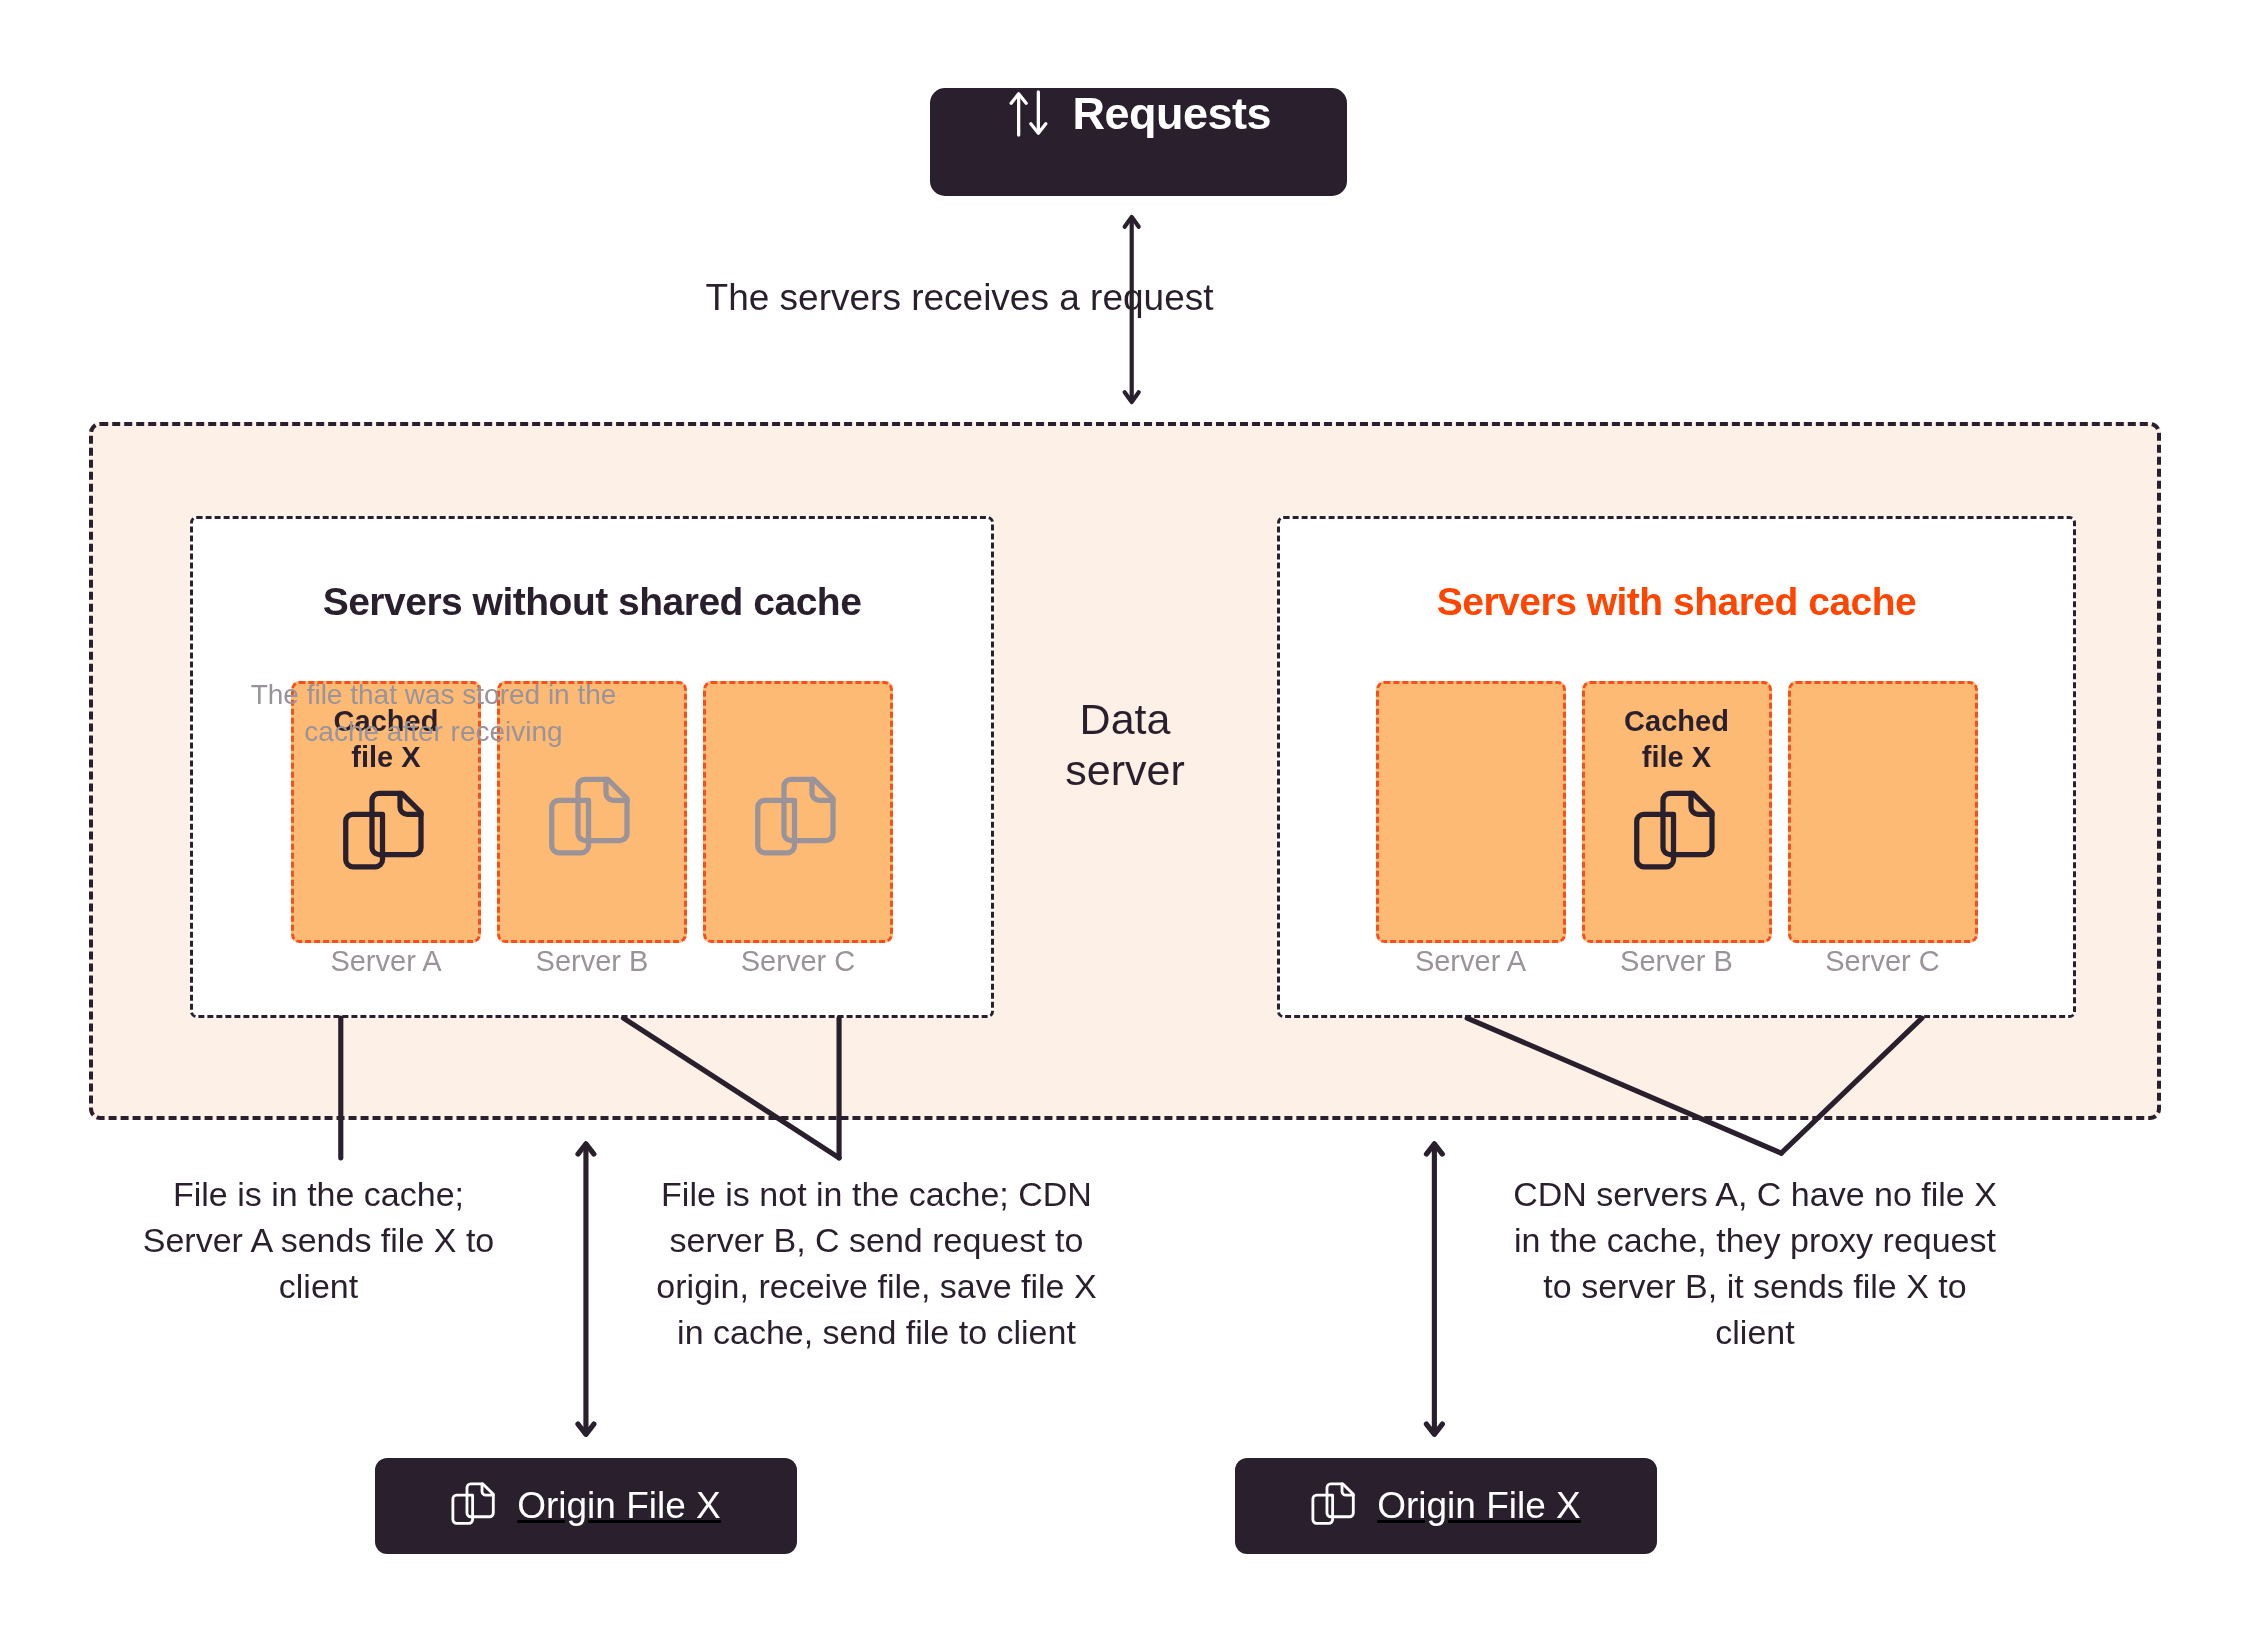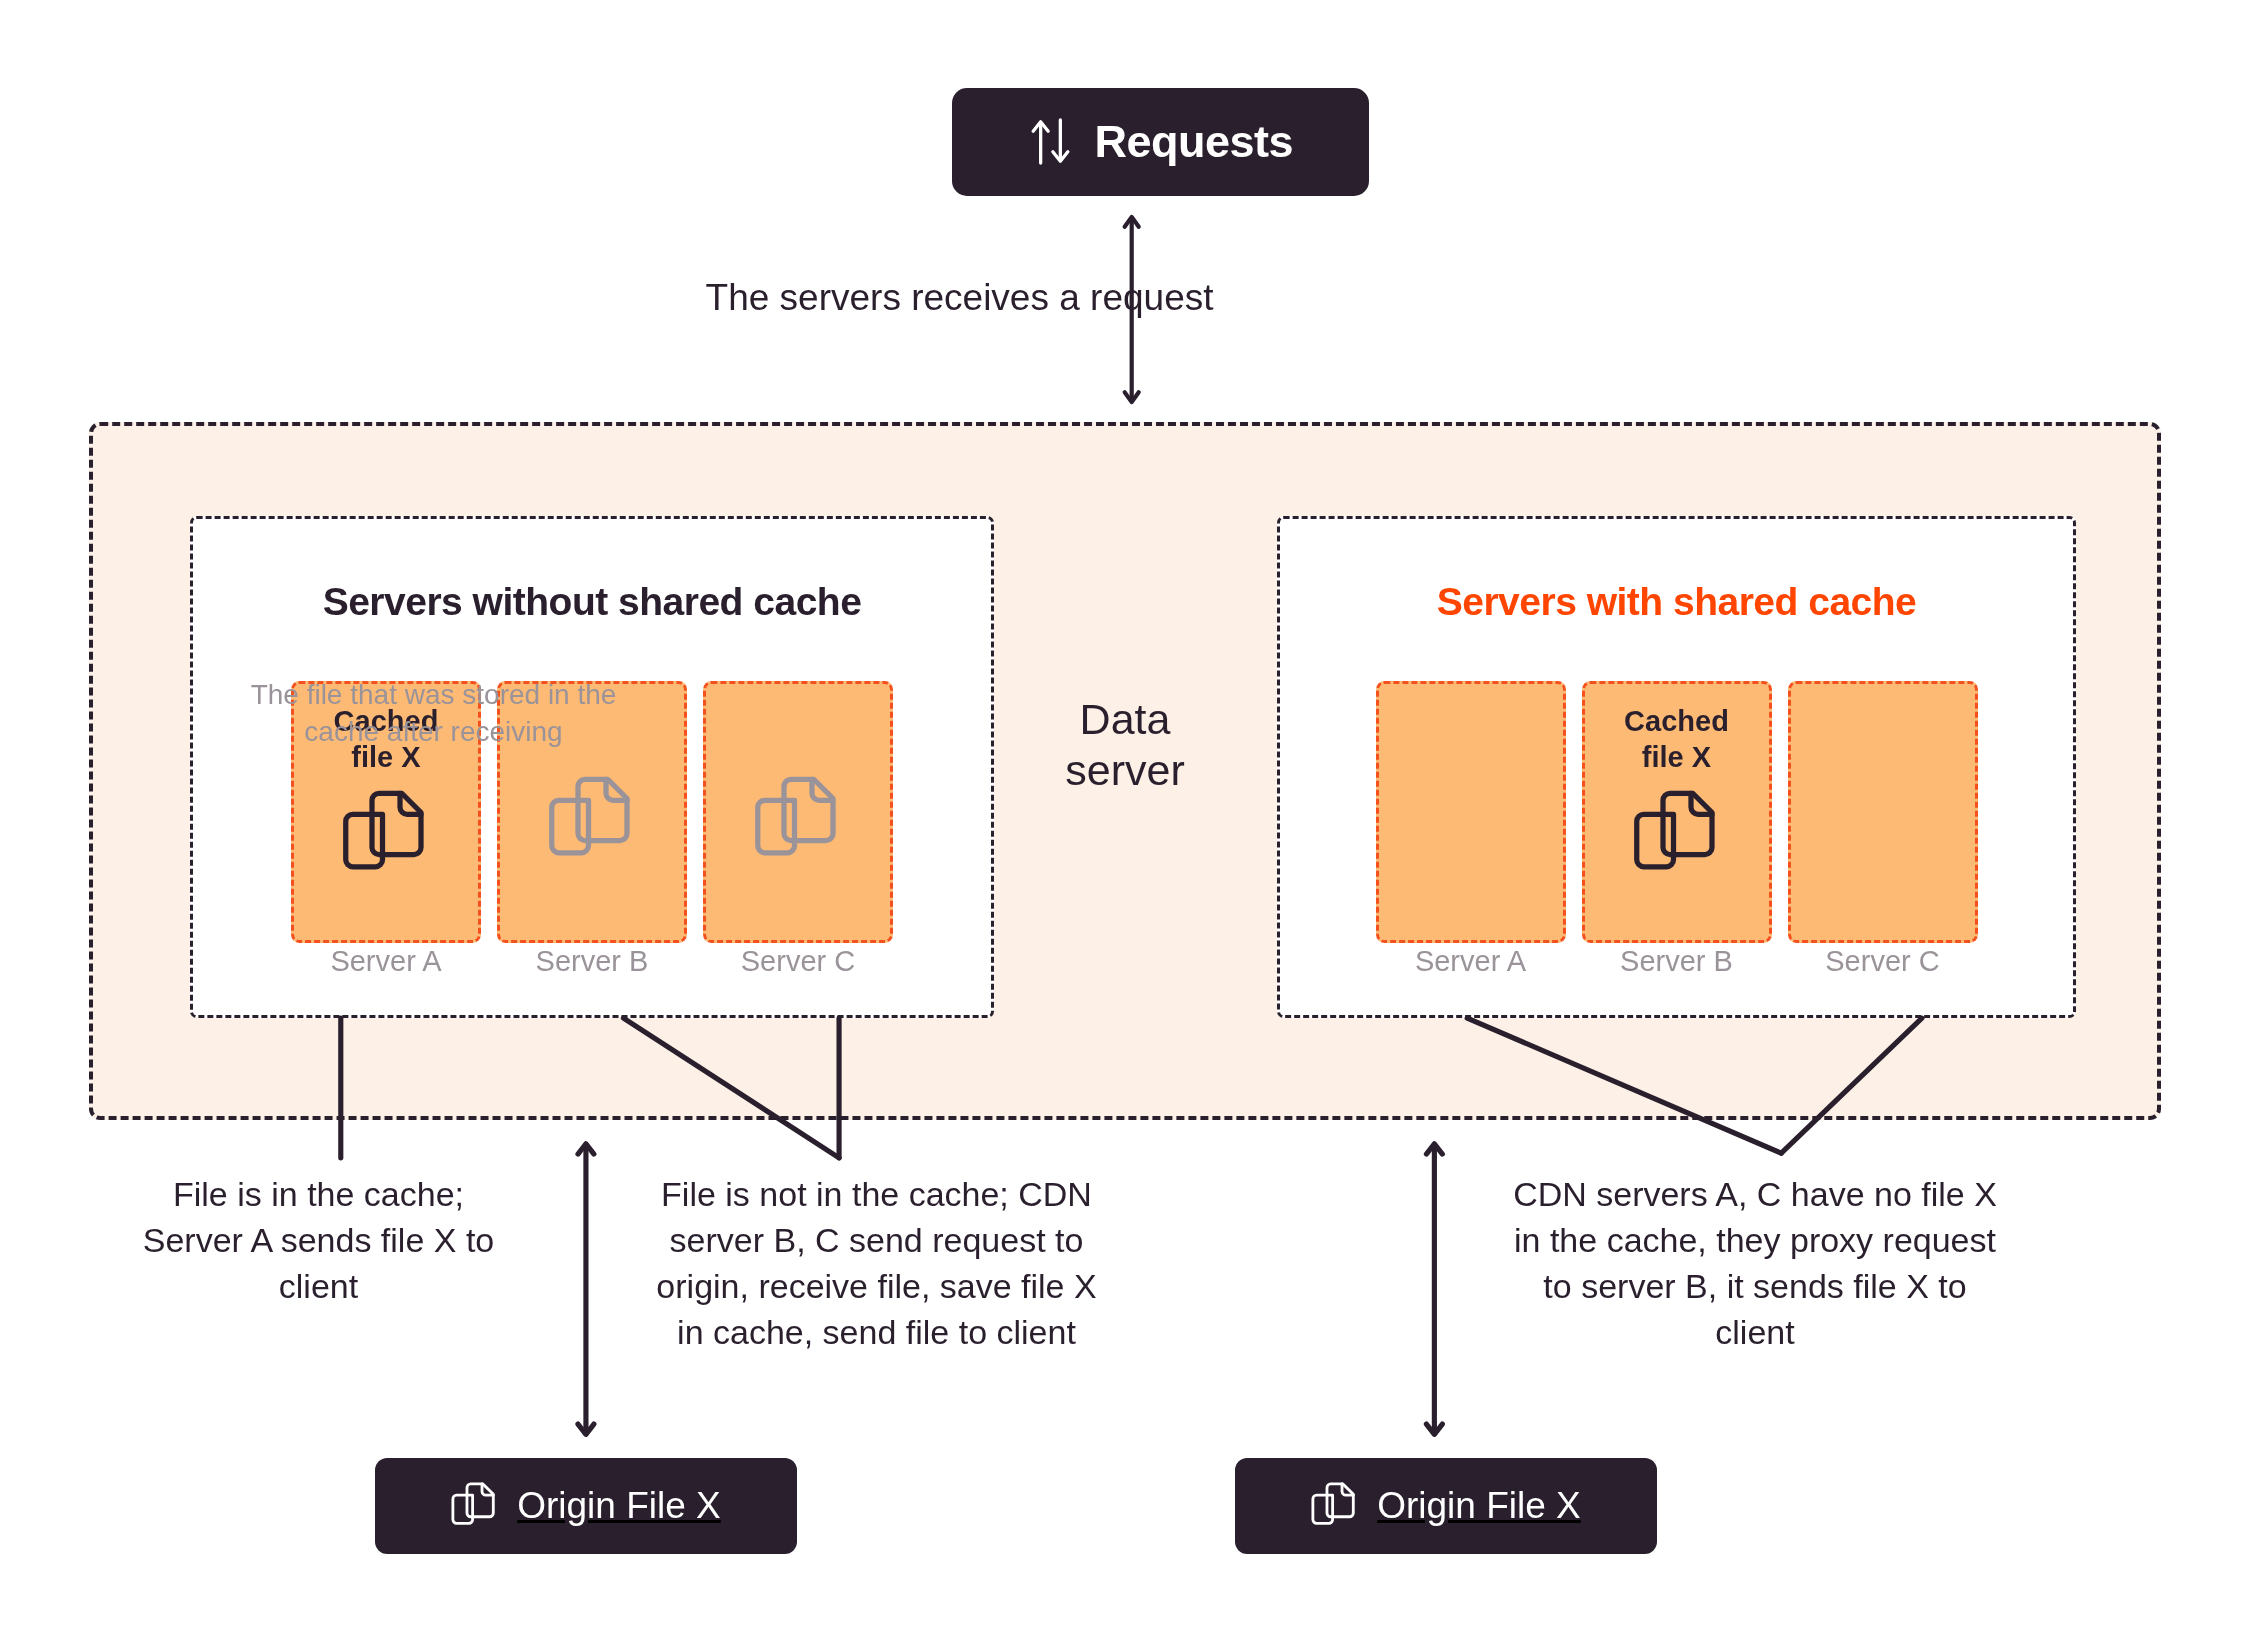--- a/index.html
+++ b/index.html
@@ -6,23 +6,23 @@
   html, body {
     width: 2250px; height: 1650px;
     background: #ffffff;
     font-family: "Liberation Sans", sans-serif;
     overflow: hidden;
   }
   .stage { position: relative; width: 2250px; height: 1650px; }
 
   
   .requests-badge{
-    position:absolute; left:952px; top:88px; width:417px; height:108px;
+    position:absolute; left:930px; top:88px; width:417px; height:108px;
     background:#2A1F2D; border-radius:15px;
-    display:flex; align-items:center; justify-content:center; gap:21.6px;
+    display:flex; align-items:flex-start; justify-content:center; gap:21.6px;
   }
   .requests-badge .label{
     color:#ffffff; font-size:45px; font-weight:600; letter-spacing:-0.5px; white-space:nowrap;
   }
 
   
   .top-arrow{ position:absolute; left:1120px; top:211px; width:23.4px; height:197px; }
   .top-caption{
     position:absolute; top:277px; left:0; width:1874px;
     display:flex; justify-content:center; align-items:center;

